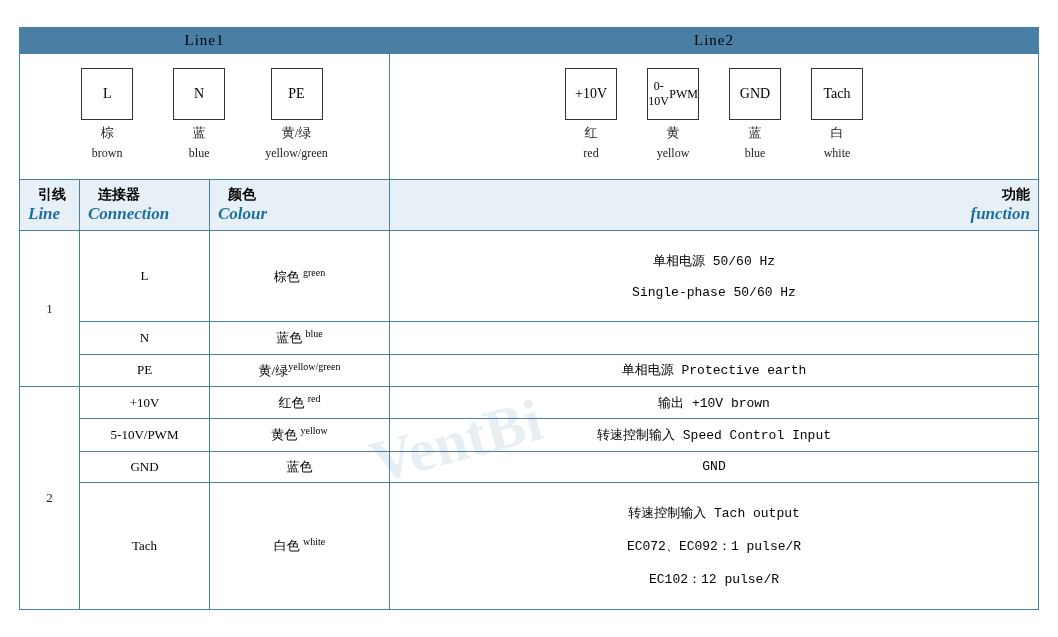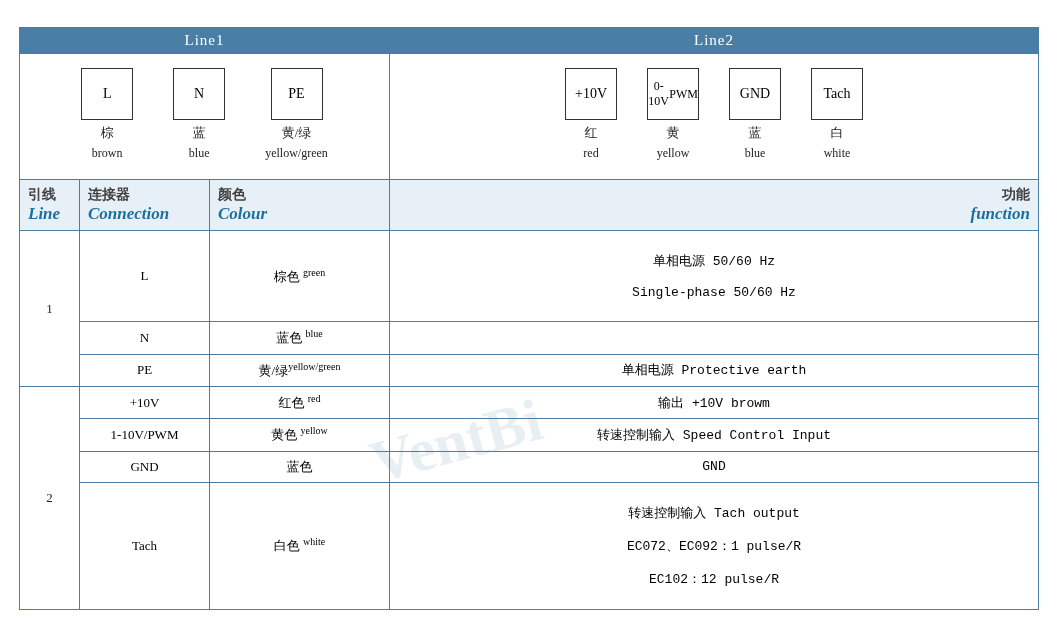--- a/index.html
+++ b/index.html
@@ -19,21 +19,21 @@
       font-size: 13px;
     }
     .main-table td, .main-table th {
       border: 1px solid #4a7fa5;
       padding: 4px 6px;
       vertical-align: middle;
       text-align: center;
     }
     .header-line1, .header-line2 {
       background-color: #4a7fa5;
-      color: #ffffff;
+      color: #000000;
       font-size: 15px;
       letter-spacing: 1px;
       padding: 8px;
       margin-left: 28px;
     }
     .diagram-cell {
       padding: 10px 20px;
       vertical-align: middle;
     }
     .connector-group {
@@ -85,21 +85,22 @@
       color: #1a6fa0;
       font-weight: bold;
       font-size: 13px;
       padding: 6px 8px;
       text-align: left;
     }
     .col-header-row td .cn {
       font-size: 14px;
       font-weight: bold;
       display: block;
-      color: #404040;
+      color: #000000;
+      margin-left: 10px;
     }
     .col-header-row td .en {
       font-size: 17px;
       font-style: italic;
       display: block;
       color: #1a6fa0;
     }
     .data-row td {
       padding: 6px 10px;
       font-size: 13px;
@@ -264,24 +265,24 @@
         </td>
         <td colspan="5" class="func-cell">单相电源 Protective earth</td>
       </tr>
 
       <tr class="data-row">
         <td rowspan="4" class="line-number">2</td>
         <td>+10V</td>
         <td class="colour-cell">
           <span class="cn">红色</span>&nbsp;<span class="en">red</span>
         </td>
-        <td colspan="5" class="func-cell">输出 +10V browm</td>
-      </tr>
-      <tr class="data-row">
-        <td>1-10V/PWM</td>
+        <td colspan="5" class="func-cell">输出 +10V brown</td>
+      </tr>
+      <tr class="data-row">
+        <td>5-10V/PWM</td>
         <td class="colour-cell">
           <span class="cn">黄色</span>&nbsp;<span class="en">yellow</span>
         </td>
         <td colspan="5" class="func-cell">转速控制输入 Speed Control Input</td>
       </tr>
       <tr class="data-row">
         <td>GND</td>
         <td class="colour-cell">
           <span class="cn">蓝色</span>
         </td>

